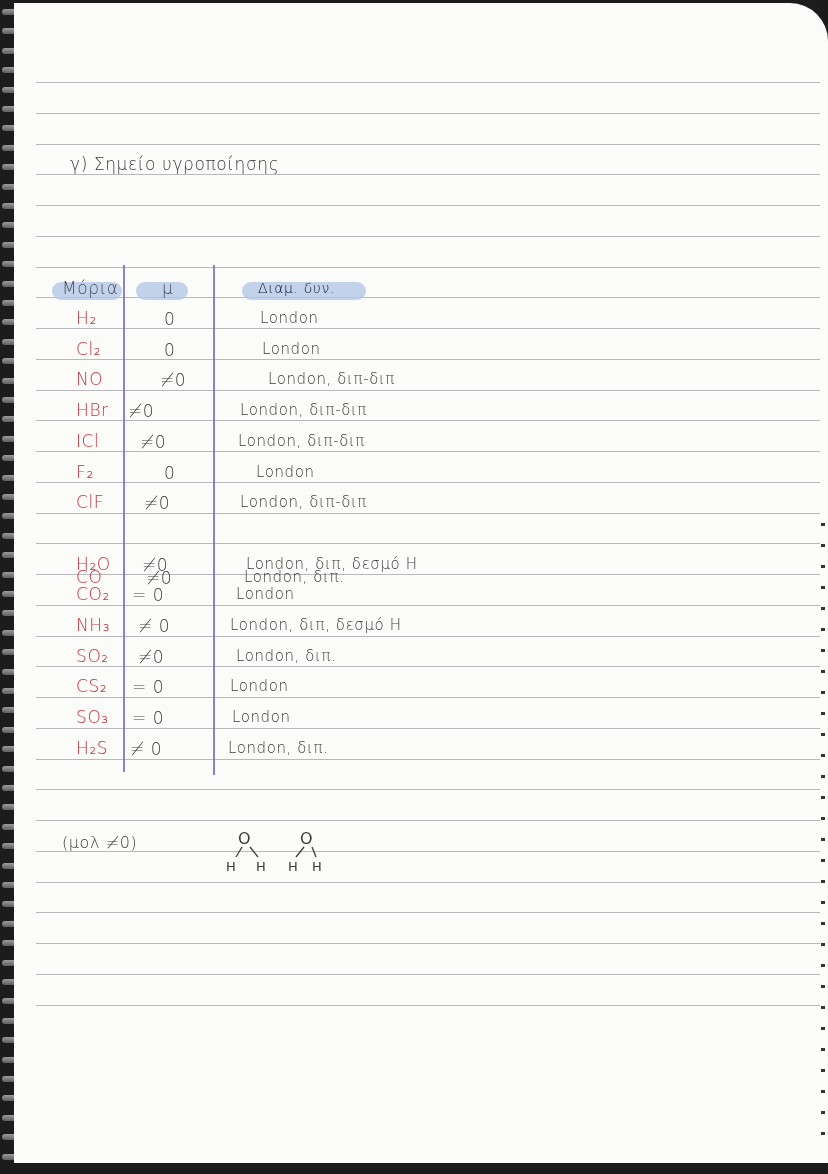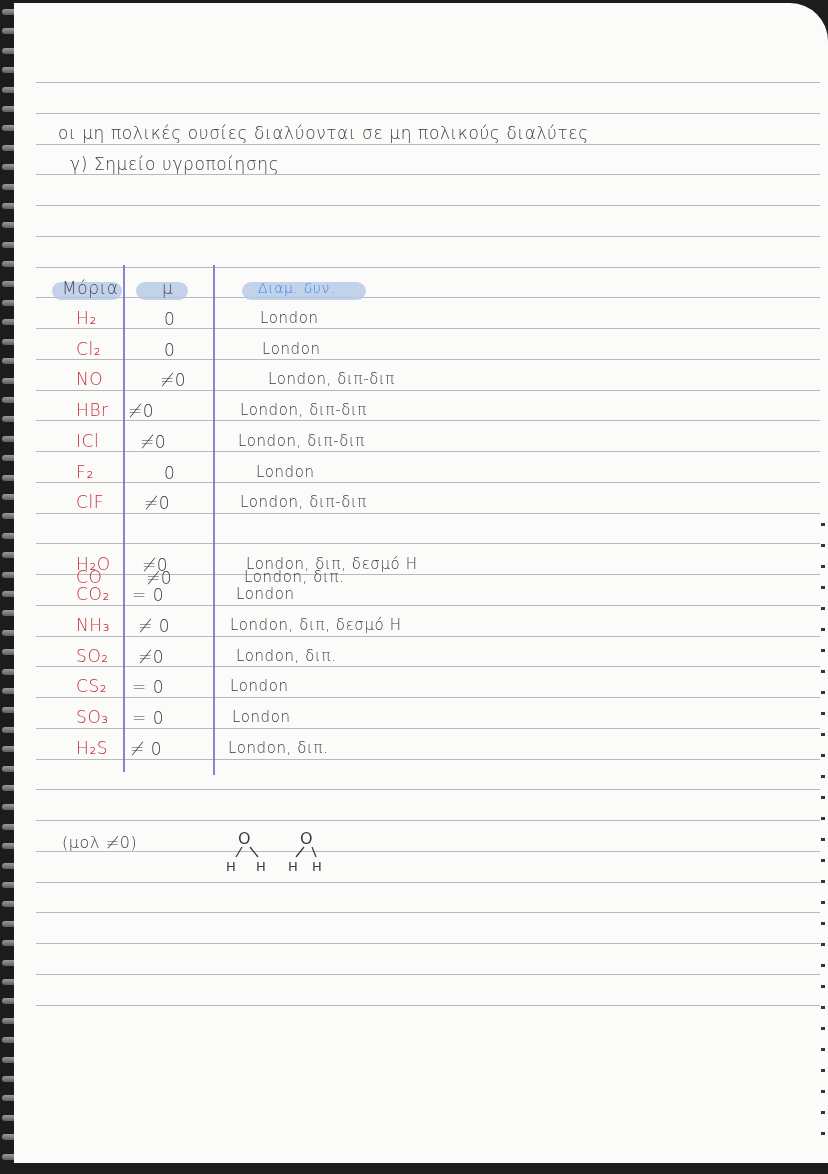--- a/index.html
+++ b/index.html
@@ -329,35 +329,34 @@
     <div class="rule" style="top: 325px;"></div>
     <div class="rule" style="top: 294.3px;"></div>
     <div class="rule" style="top: 263.5px;"></div>
     <div class="rule" style="top: 232.8px;"></div>
     <div class="rule" style="top: 202px;"></div>
     <div class="rule" style="top: 171.3px;"></div>
     <div class="rule" style="top: 140.5px;"></div>
     <div class="rule" style="top: 109.8px;"></div>
     <div class="rule" style="top: 79px;"></div>
 
-  <div class="hw" style="left:44px; top:120px; font-size:17px;">οι μη πολικές ουσίες διαλύονται σε μη πολικούς διαλύτες</div>
 
   <div class="hw" style="left:56px; top:151px; font-size:17px;">γ) Σημείο υγροποίησης</div>
 
   <div id="table" style="position:absolute; left:0; top:0; width:520px; height:780px;">
     <div class="hl" style="left:38px; top:279px; width:70px;"></div>
     <div class="hl" style="left:122px; top:279px; width:52px;"></div>
     <div class="hl" style="left:228px; top:279px; width:124px;"></div>
 
     <div class="vline" style="left:109px; top:262px; height:507px;"></div>
     <div class="vline" style="left:199px; top:262px; height:510px;"></div>
 
     <div class="hw" style="left:48px; top:275px; font-size:17px; color:#4a4a5a;">Μόρια</div>
     <div class="hw" style="left:148px; top:275px; font-size:17px; color:#4a4a5a;">μ</div>
-    <div class="hw" style="left:244px; top:277px; font-size:14px; color:#3b82f6;">Διαμ. δυν.</div>
+    <div class="hw" style="left:244px; top:277px; font-size:14px; color:#0f172a;">Διαμ. δυν.</div>
 
     <div id="rows">
         <div class="row" style="top: 301px;">
           <span class="hw red mol" style="top: 4px;">H₂</span>
           <span class="hw mu" style="left:150px">0</span>
           <span class="hw force" style="left:246px; font-size:15px;">London</span>
         </div>
         <div class="row" style="top: 331.7px;">
           <span class="hw red mol" style="top: 4px;">Cl₂</span>
           <span class="hw mu" style="left:150px">0</span>

